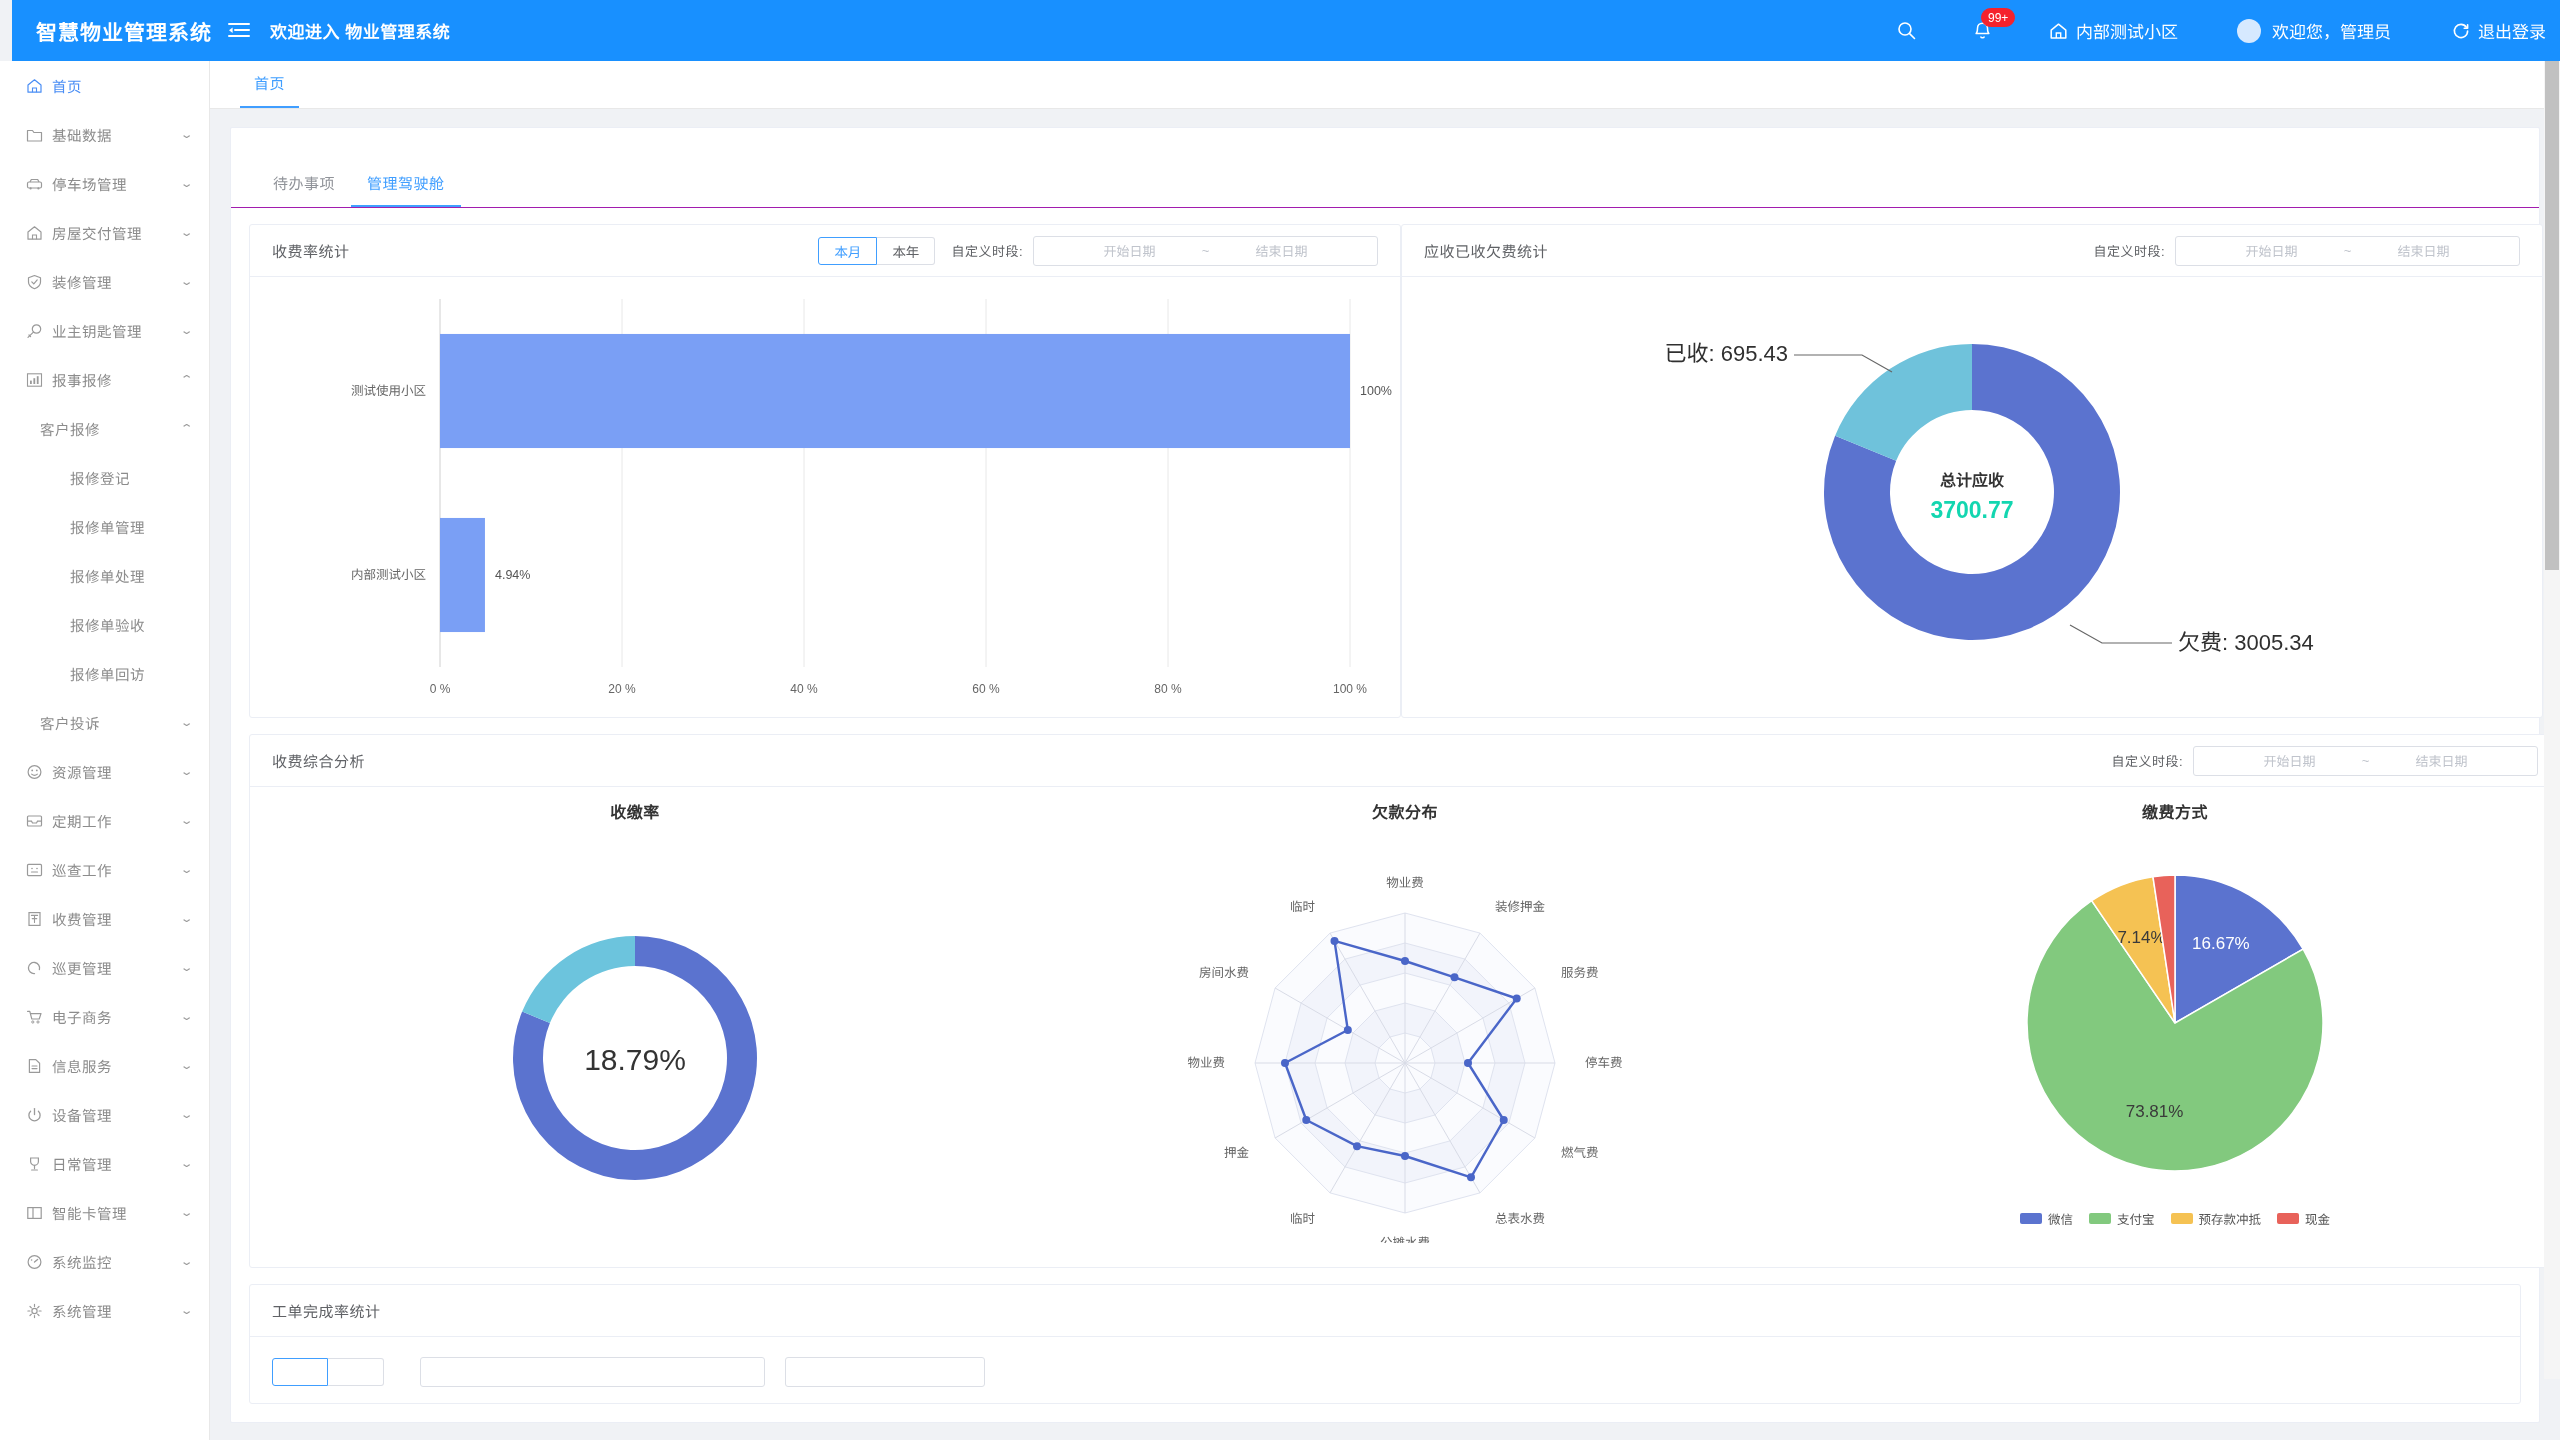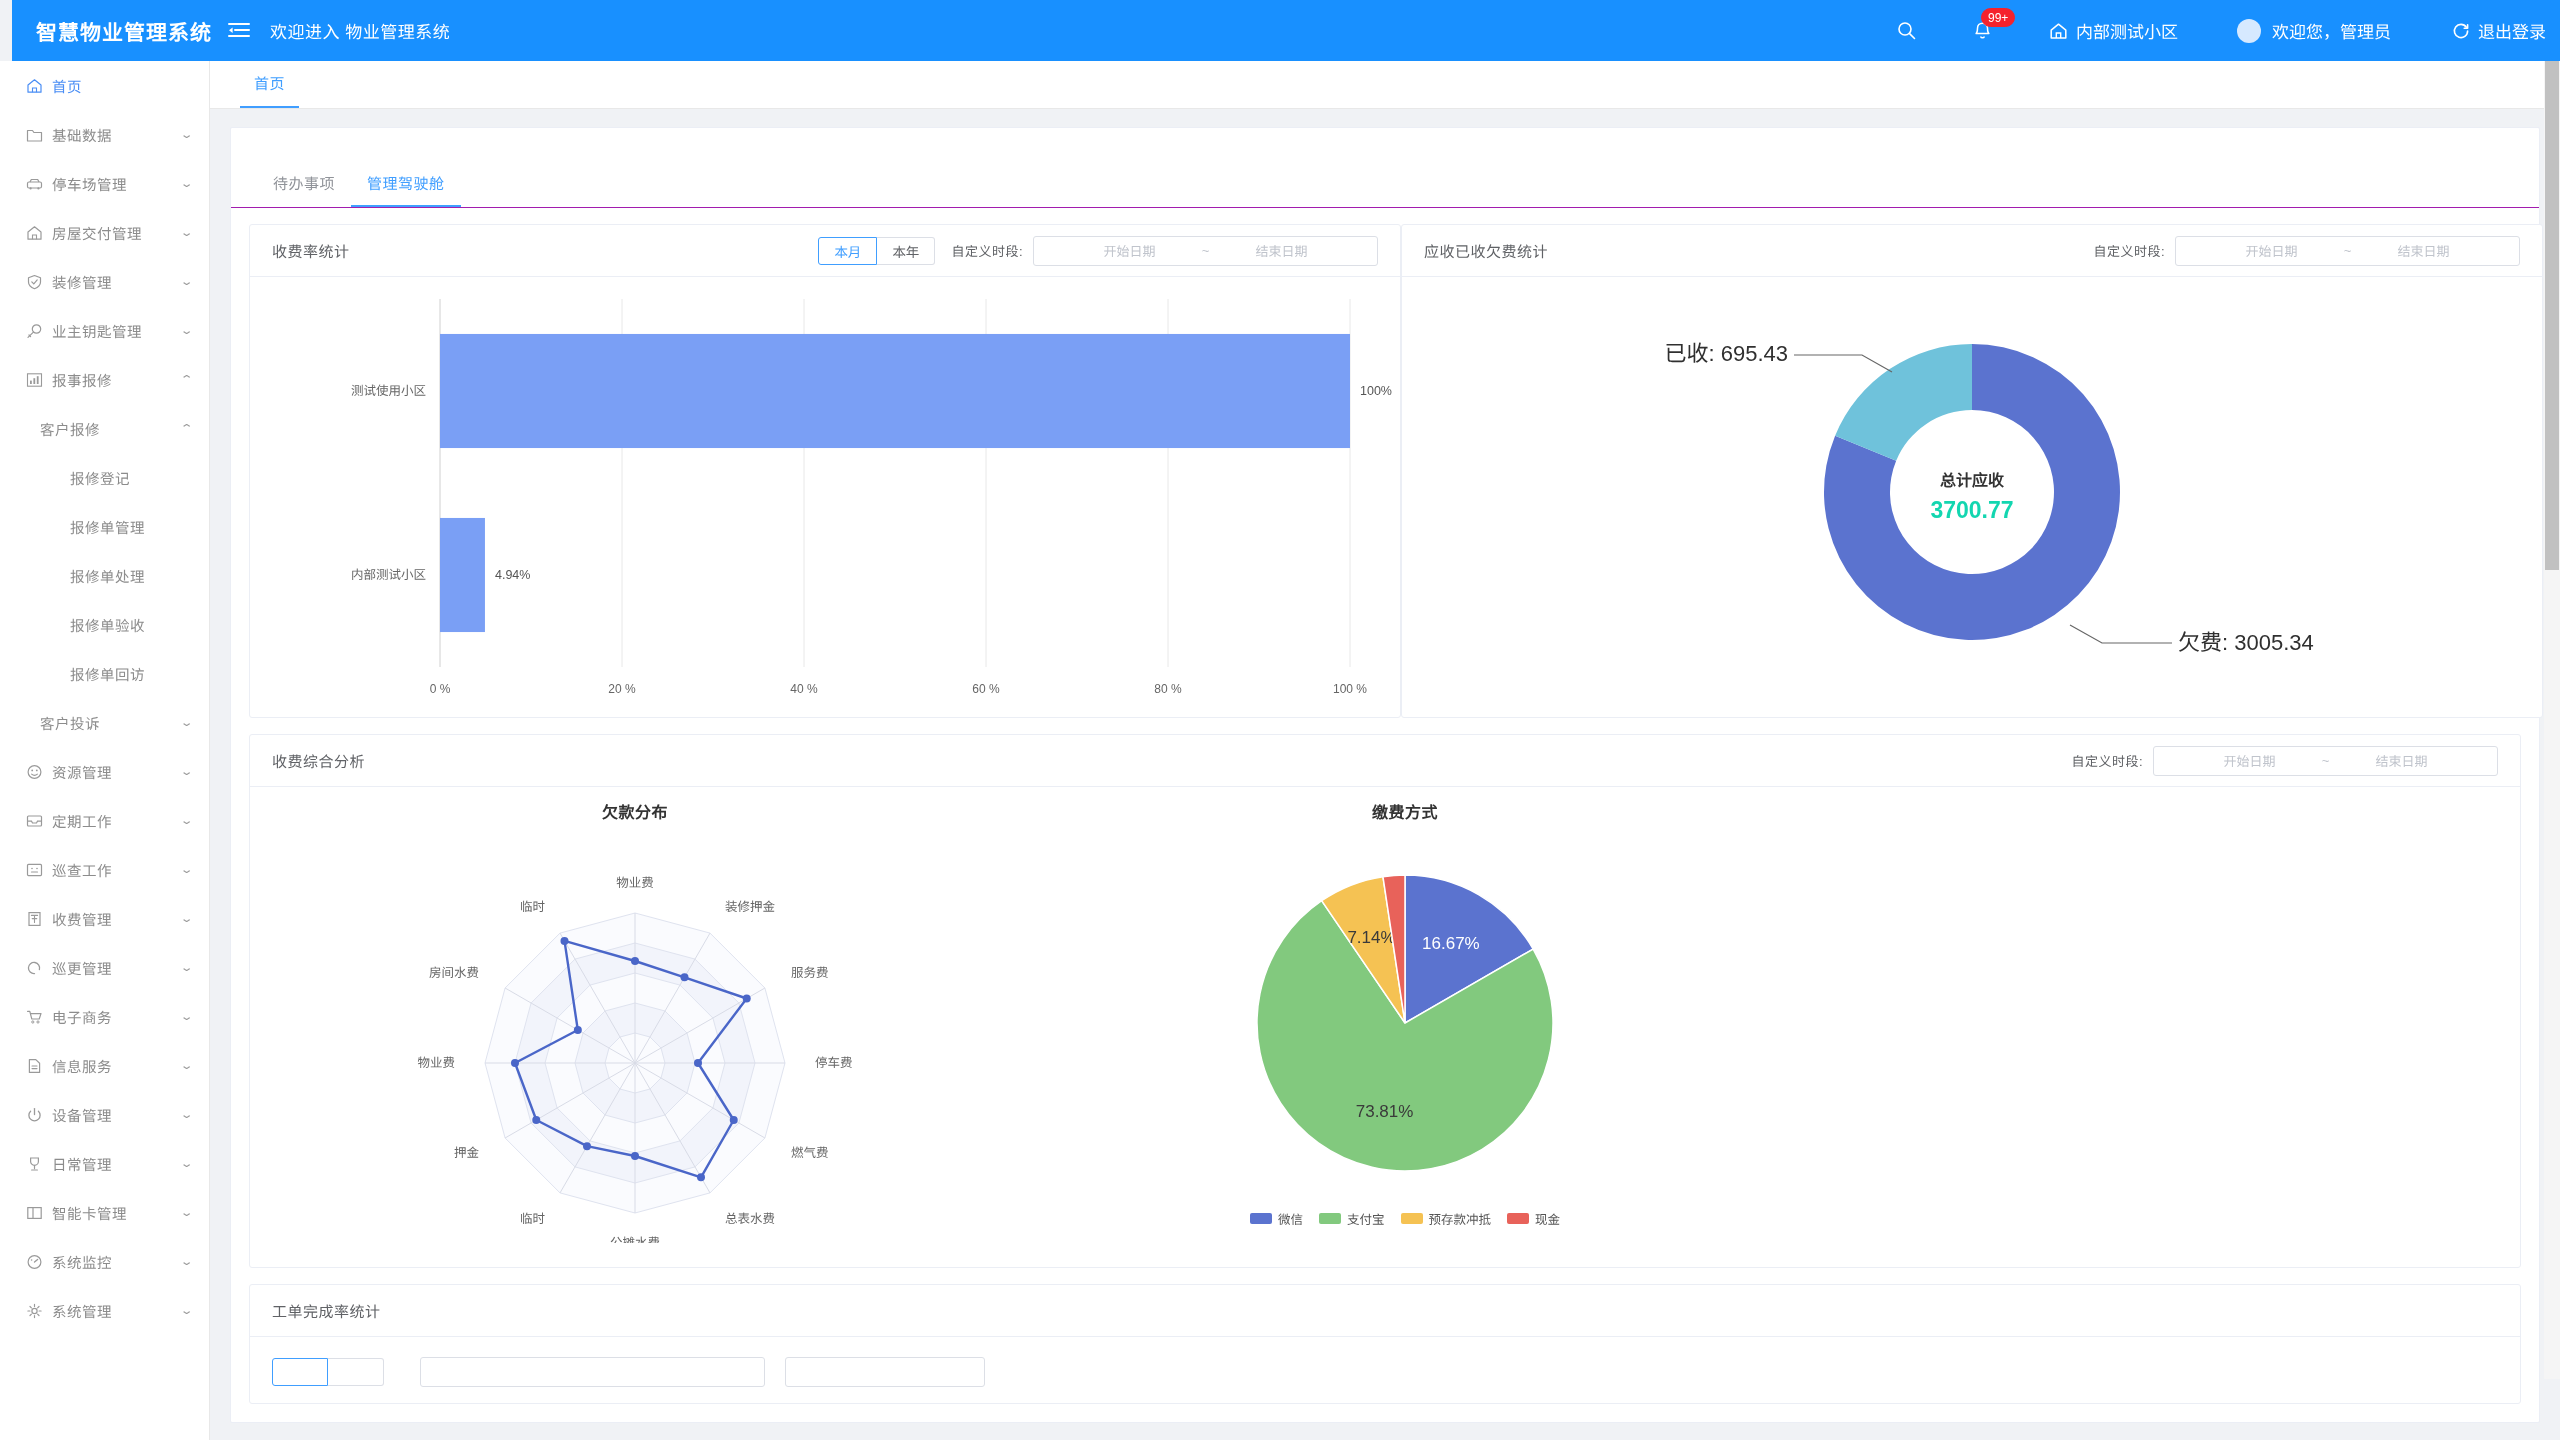--- a/index.html
+++ b/index.html
@@ -11,21 +11,21 @@
   
   .header {
     position: absolute; top: 0; left: 12px; width: 2560px; height: 61px;
     background: #1890ff; display: flex; align-items: center; z-index: 20;
   }
   .brand {
     width: 210px; flex: 0 0 210px; color: #fff; font-size: 21px; font-weight: bold;
     letter-spacing: 1px; padding-left: 24px;
   }
   .hdr-toggle { width: 34px; display: flex; align-items: center; justify-content: center; cursor: pointer; }
-  .hdr-welcome { color: #fff; font-size: 17px; margin-left: 14px; letter-spacing: .5px; }
+  .hdr-welcome { color: #fff; font-size: 17px; margin-left: 14px; letter-spacing: .5px; font-weight: bold; }
   .hdr-right { margin-left: auto; display: flex; align-items: center; padding-right: 26px; gap: 17px; }
   .hdr-item { display: flex; align-items: center; color: #fff; font-size: 17px; cursor: pointer; position: relative; }
   .hdr-search { margin-right: 40px; }
   .hdr-bell { margin-right: 40px; position: relative; }
   .badge {
     position: absolute; top: -13px; left: 8px; background: #f5222d; color: #fff;
     font-size: 12px; line-height: 18px; height: 19px; min-width: 34px; text-align: center;
     border-radius: 10px; padding: 0 6px; font-weight: normal; border: 1px solid #f5222d;
   }
   .hdr-community { margin-right: 42px; }
@@ -494,20 +494,28 @@
                 <div class="tool-label">自定义时段:</div>
                 <div class="daterange">
                   <span class="dph">开始日期</span>
                   <span class="dsep">~</span>
                   <span class="dph">结束日期</span>
                 </div>
               </div>
             </div>
 
             <div style="display:flex; padding: 12px 0 24px 0;">
+              <div style="width:770px;">
+                <div class="sub-title">收缴率</div>
+                <svg width="770" height="420" viewBox="0 0 770 420" id="svg-donut2">
+                    <path d="M 385 113 A 122 122 0 1 1 272.1697149555184 188.59604783231254 L 299.9148670156368 200.00685574239964 A 92 92 0 1 0 385 143 Z" fill="#5b73cf"></path>
+                    <path d="M 272.1697149555184 188.59604783231254 A 122 122 0 0 1 385 113 L 385 143 A 92 92 0 0 0 299.9148670156368 200.00685574239964 Z" fill="#6cc4dd"></path>
+                    <text x="385" y="247" text-anchor="middle" font-size="30" fill="#333">18.79%</text>
+                  </svg>
+              </div>
               <div style="width:770px;">
                 <div class="sub-title">欠款分布</div>
                 <svg width="770" height="420" viewBox="0 0 770 420" id="svg-radar">
                     <polygon points="385.0,90.0 460.0,110.1 514.9,165.0 535.0,240.0 514.9,315.0 460.0,369.9 385.0,390.0 310.0,369.9 255.1,315.0 235.0,240.0 255.1,165.0 310.0,110.1" fill="#fafbfe" stroke="#dfe3ef" stroke-width="1"></polygon>
                     <polygon points="385.0,120.0 445.0,136.1 488.9,180.0 505.0,240.0 488.9,300.0 445.0,343.9 385.0,360.0 325.0,343.9 281.1,300.0 265.0,240.0 281.1,180.0 325.0,136.1" fill="#f2f4fb" stroke="#dfe3ef" stroke-width="1"></polygon>
                     <polygon points="385.0,150.0 430.0,162.1 462.9,195.0 475.0,240.0 462.9,285.0 430.0,317.9 385.0,330.0 340.0,317.9 307.1,285.0 295.0,240.0 307.1,195.0 340.0,162.1" fill="#fafbfe" stroke="#dfe3ef" stroke-width="1"></polygon>
                     <polygon points="385.0,180.0 415.0,188.0 437.0,210.0 445.0,240.0 437.0,270.0 415.0,292.0 385.0,300.0 355.0,292.0 333.0,270.0 325.0,240.0 333.0,210.0 355.0,188.0" fill="#f2f4fb" stroke="#dfe3ef" stroke-width="1"></polygon>
                     <polygon points="385.0,210.0 400.0,214.0 411.0,225.0 415.0,240.0 411.0,255.0 400.0,266.0 385.0,270.0 370.0,266.0 359.0,255.0 355.0,240.0 359.0,225.0 370.0,214.0" fill="#fafbfe" stroke="#dfe3ef" stroke-width="1"></polygon>
                     <line x1="385" y1="240" x2="385" y2="90" stroke="#d8dbe6" stroke-width="1"></line>
                     <text x="385" y="64" class="cat-label" text-anchor="middle" font-size="12.5" fill="#9aa0ad">物业费</text>

